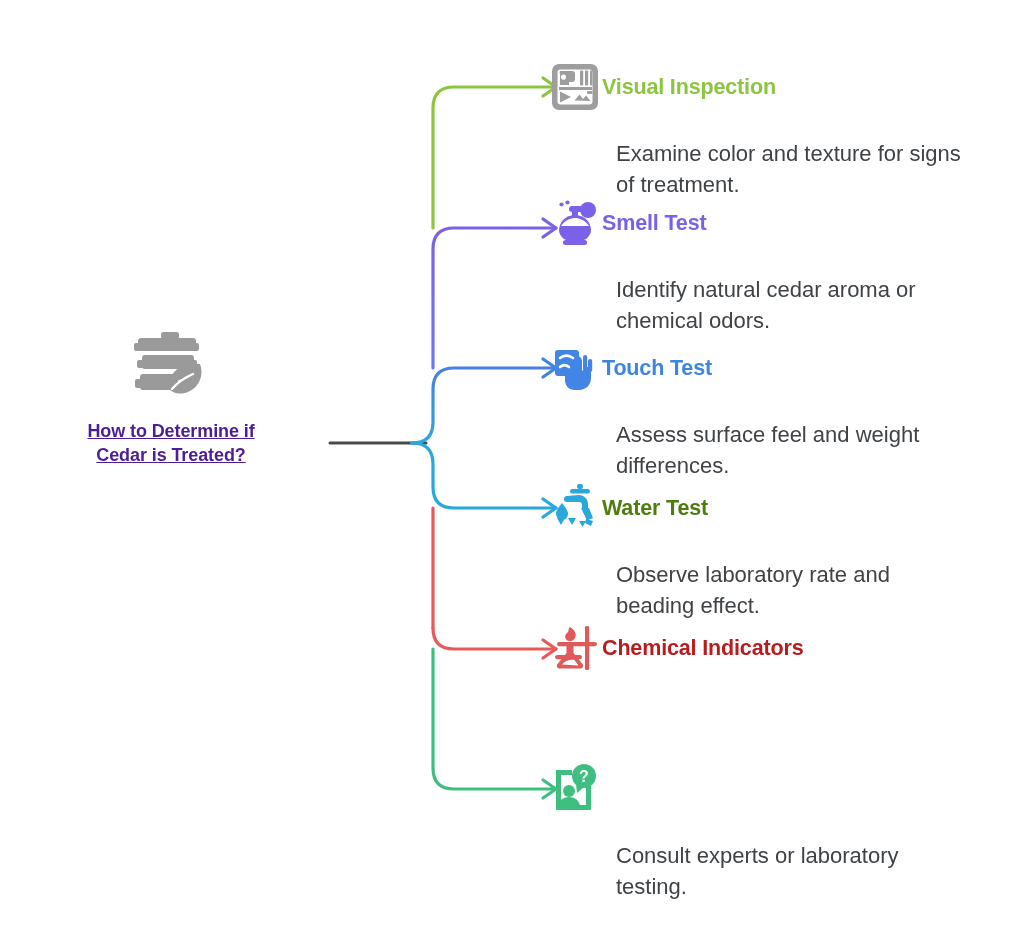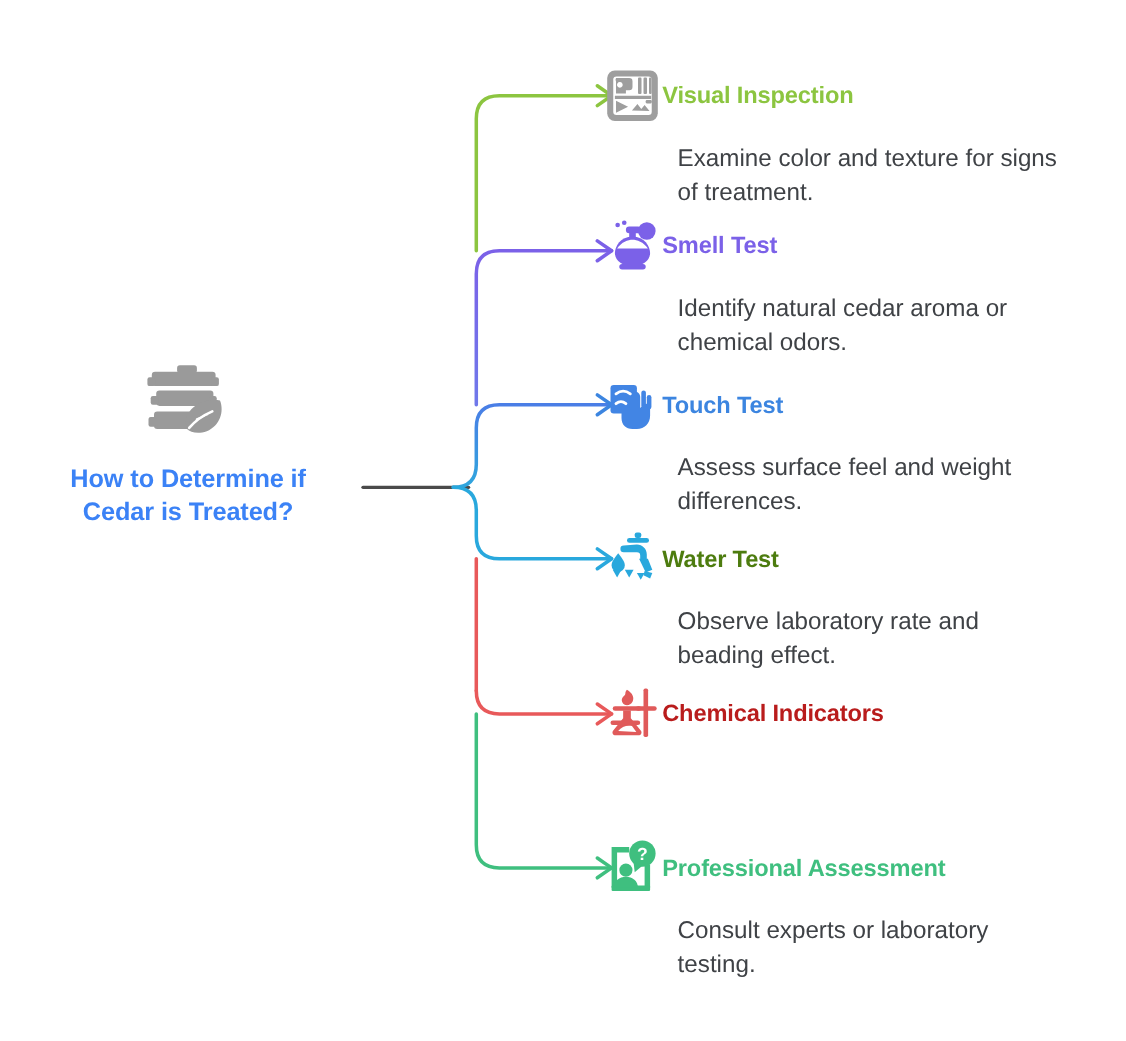--- a/index.html
+++ b/index.html
@@ -40,26 +40,27 @@
     width: 290px;
     text-align: center;
   }
   #root-icon {
     display: block;
     margin: 0 auto 14px auto;
     width: 86px;
     height: 76px;
   }
   #root-title {
-    font-size: 23px;
+    font-size: 18px;
     font-weight: bold;
     line-height: 1.32;
-    color: #3b82f6;
+    color: #4c1d95;
     letter-spacing: -0.1px;
     white-space: pre-line;
+    text-decoration: underline;
   }
 
   
   .branch {
     position: absolute;
     left: 548px;
     width: 420px;
   }
   .branch-head {
     display: flex;
@@ -74,21 +75,21 @@
   }
   .branch-title {
     font-size: 21.5px;
     font-weight: bold;
     line-height: 54px;
     white-space: nowrap;
     letter-spacing: -0.15px;
   }
   .branch-desc {
     margin-left: 68px;
-    margin-top: 12px;
+    margin-top: 22px;
     font-size: 22px;
     line-height: 1.42;
     color: #3f4246;
     max-width: 356px;
   }
 </style>
 </head>
 <body>
 
 <div id="canvas">
@@ -295,18 +296,17 @@
 
           <circle cx="21" cy="29" r="6"></circle>
 
           <path d="M10 45 c 0 -6 5 -10 11 -10 s 11 4 11 10 z"></path>
 
           <circle cx="36" cy="14" r="12"></circle>
           <path d="M28 22 l 1 9 l 7 -6 z"></path>
         </g>
         <text x="36" y="20" font-family="Liberation Sans, sans-serif" font-size="16" font-weight="bold" fill="#ffffff" text-anchor="middle">?</text>
       </svg>
-      <div class="branch-title" style="color:#3fbf7f;">Professional Assessment</div>
     </div>
     <div class="branch-desc">Consult experts or laboratory testing.</div>
   </div>
 
 </div>
 
 </body></html>

